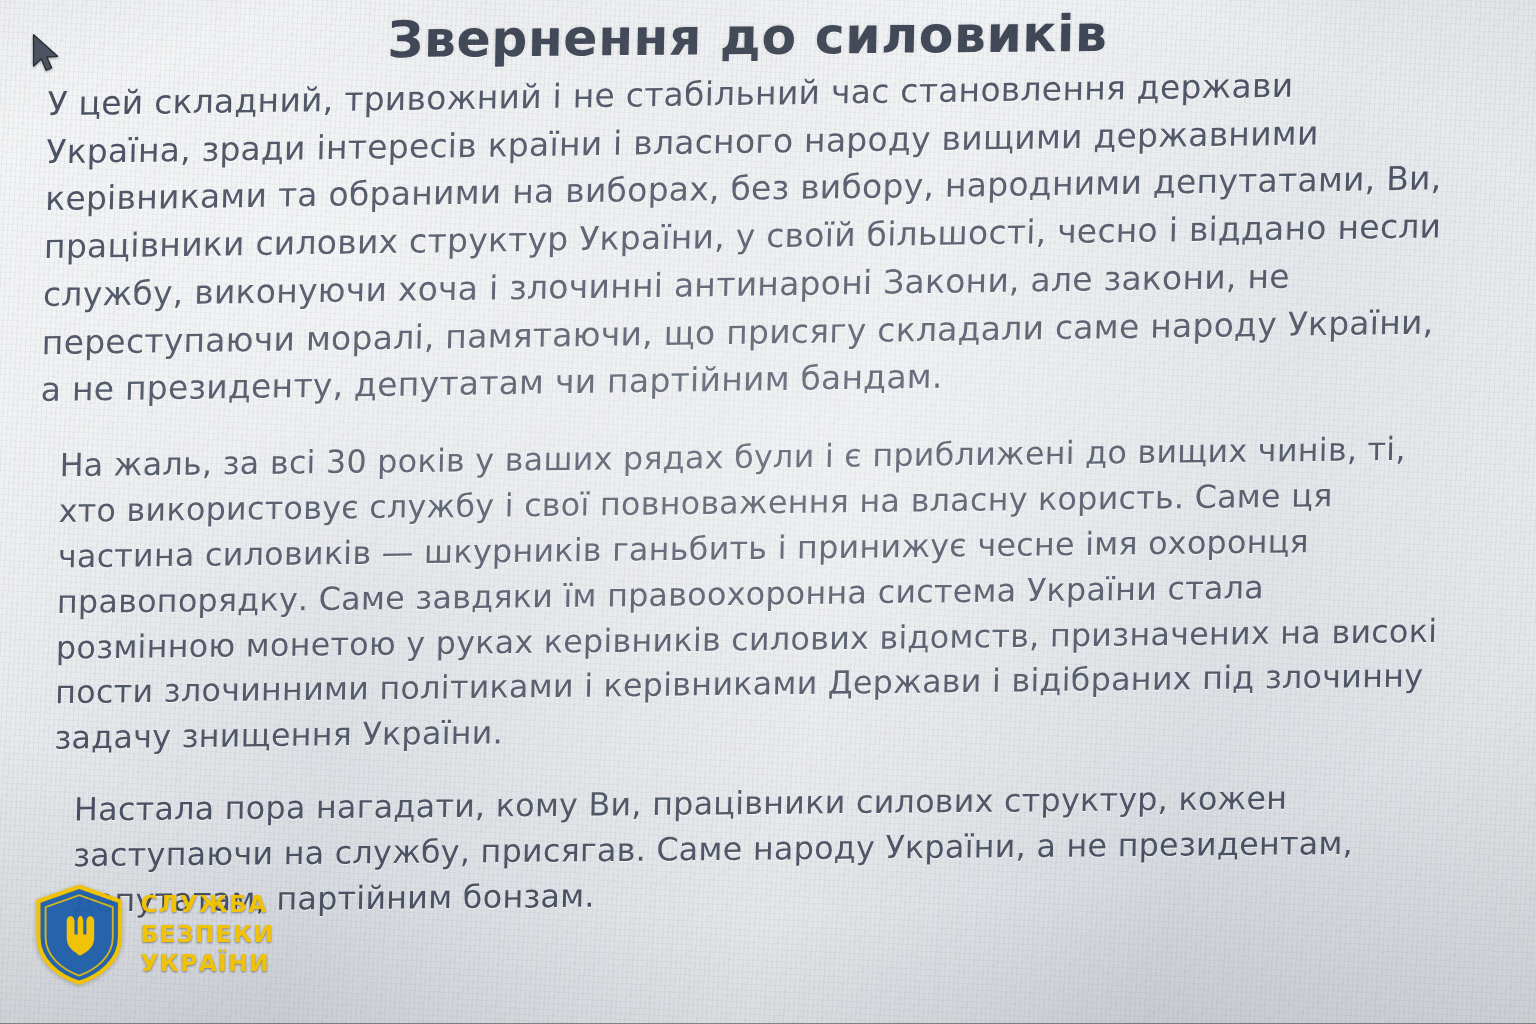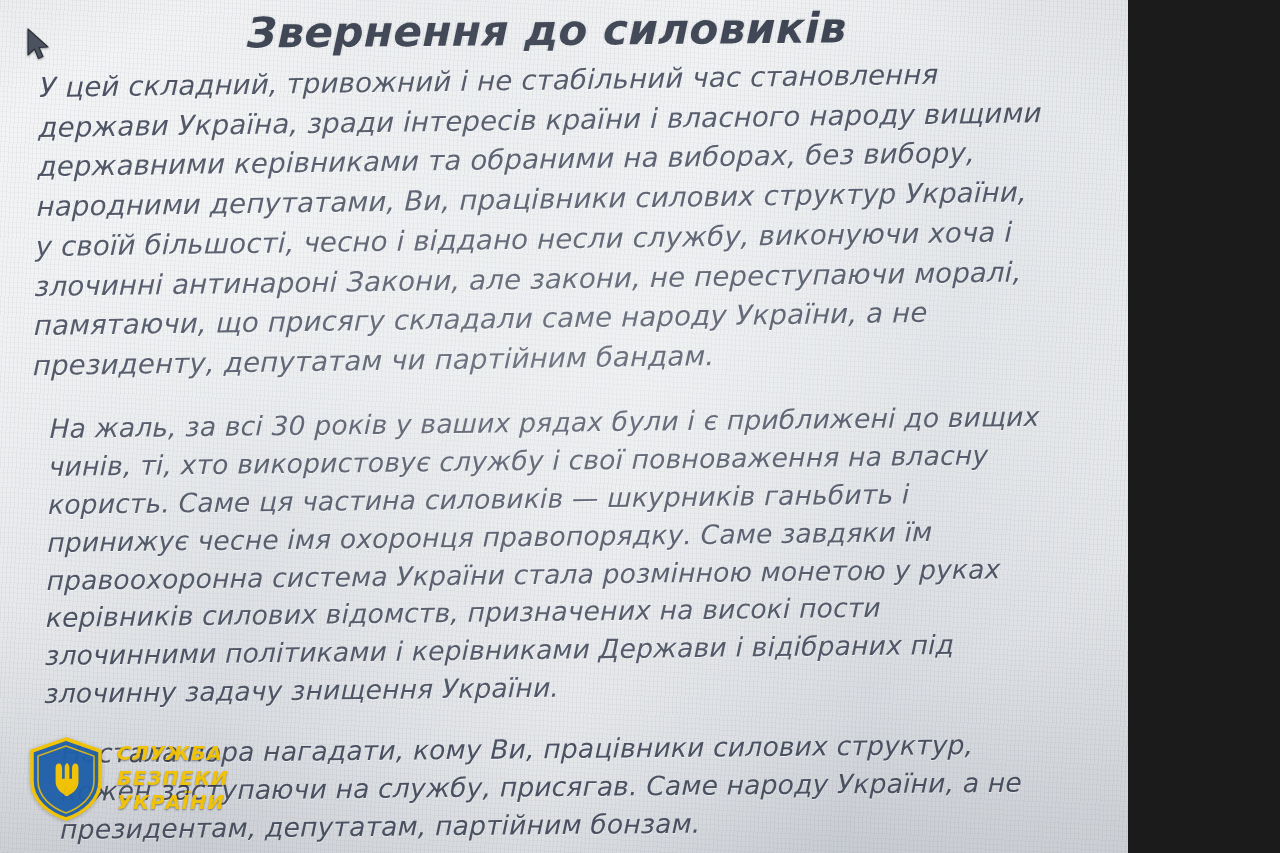--- a/index.html
+++ b/index.html
@@ -2,26 +2,25 @@
 <html lang="uk"><head>
 <meta charset="utf-8">
 <style>
   html, body {
     margin: 0;
     padding: 0;
     background: #1b1b1b;
   }
   .screen {
     position: relative;
-    width: 1128px;
+    width: 1280px;
     height: 853px;
     overflow: hidden;
     background: #d6d9dd;
     font-family: "DejaVu Sans", sans-serif;
-    font-style: italic;
   }
 
   
   .paper {
     position: absolute;
     inset: 0;
     background:
       linear-gradient(102deg, rgba(255,255,255,0.55) 0%, rgba(255,255,255,0.10) 28%, rgba(255,255,255,0.40) 55%, rgba(255,255,255,0.05) 78%, rgba(255,255,255,0.30) 100%),
       linear-gradient(180deg, #e8eaed 0%, #e2e5e9 22%, #dfe2e6 48%, #d8dbe0 74%, #cfd3d9 100%);
   }

